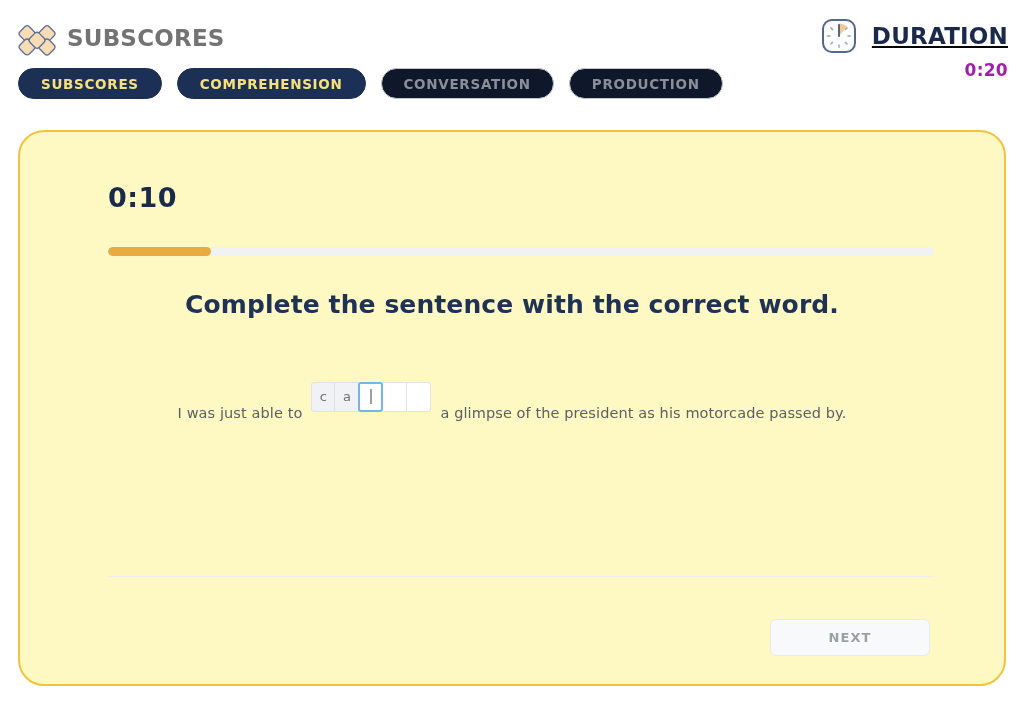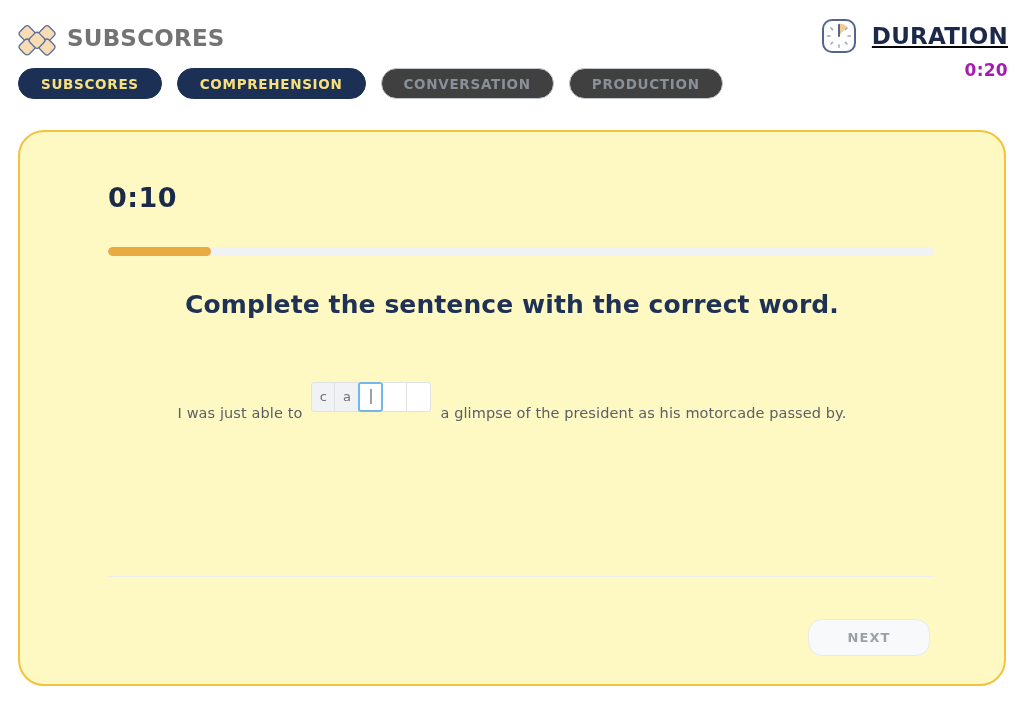--- a/index.html
+++ b/index.html
@@ -103,21 +103,21 @@
     white-space: nowrap;
   }
 
   .tab.active {
     background: #1b3054;
     color: #f7e17f;
     border: 1.5px solid #1b3054;
   }
 
   .tab.inactive {
-    background: #404040;
+    background: #0f172a;
     color: #8a9099;
     border: 1.5px solid #c3c8ce;
   }
 
   
   .card {
     position: absolute;
     left: 18px;
     top: 130px;
     width: 988px;
@@ -242,24 +242,24 @@
     top: 444px;
     width: 826px;
     height: 1px;
     background: #eceef1;
   }
 
   .next-button {
     position: absolute;
     right: 74px;
     top: 487px;
-    width: 122px;
+    width: 160px;
     height: 37px;
     border: 1px solid #e8eaed;
-    border-radius: 14px;
+    border-radius: 6px;
     background: #f8f9fa;
     color: #9aa0a6;
     font-size: 13px;
     font-weight: 700;
     letter-spacing: 1.1px;
     display: flex;
     align-items: center;
     justify-content: center;
     cursor: default;
     user-select: none;

